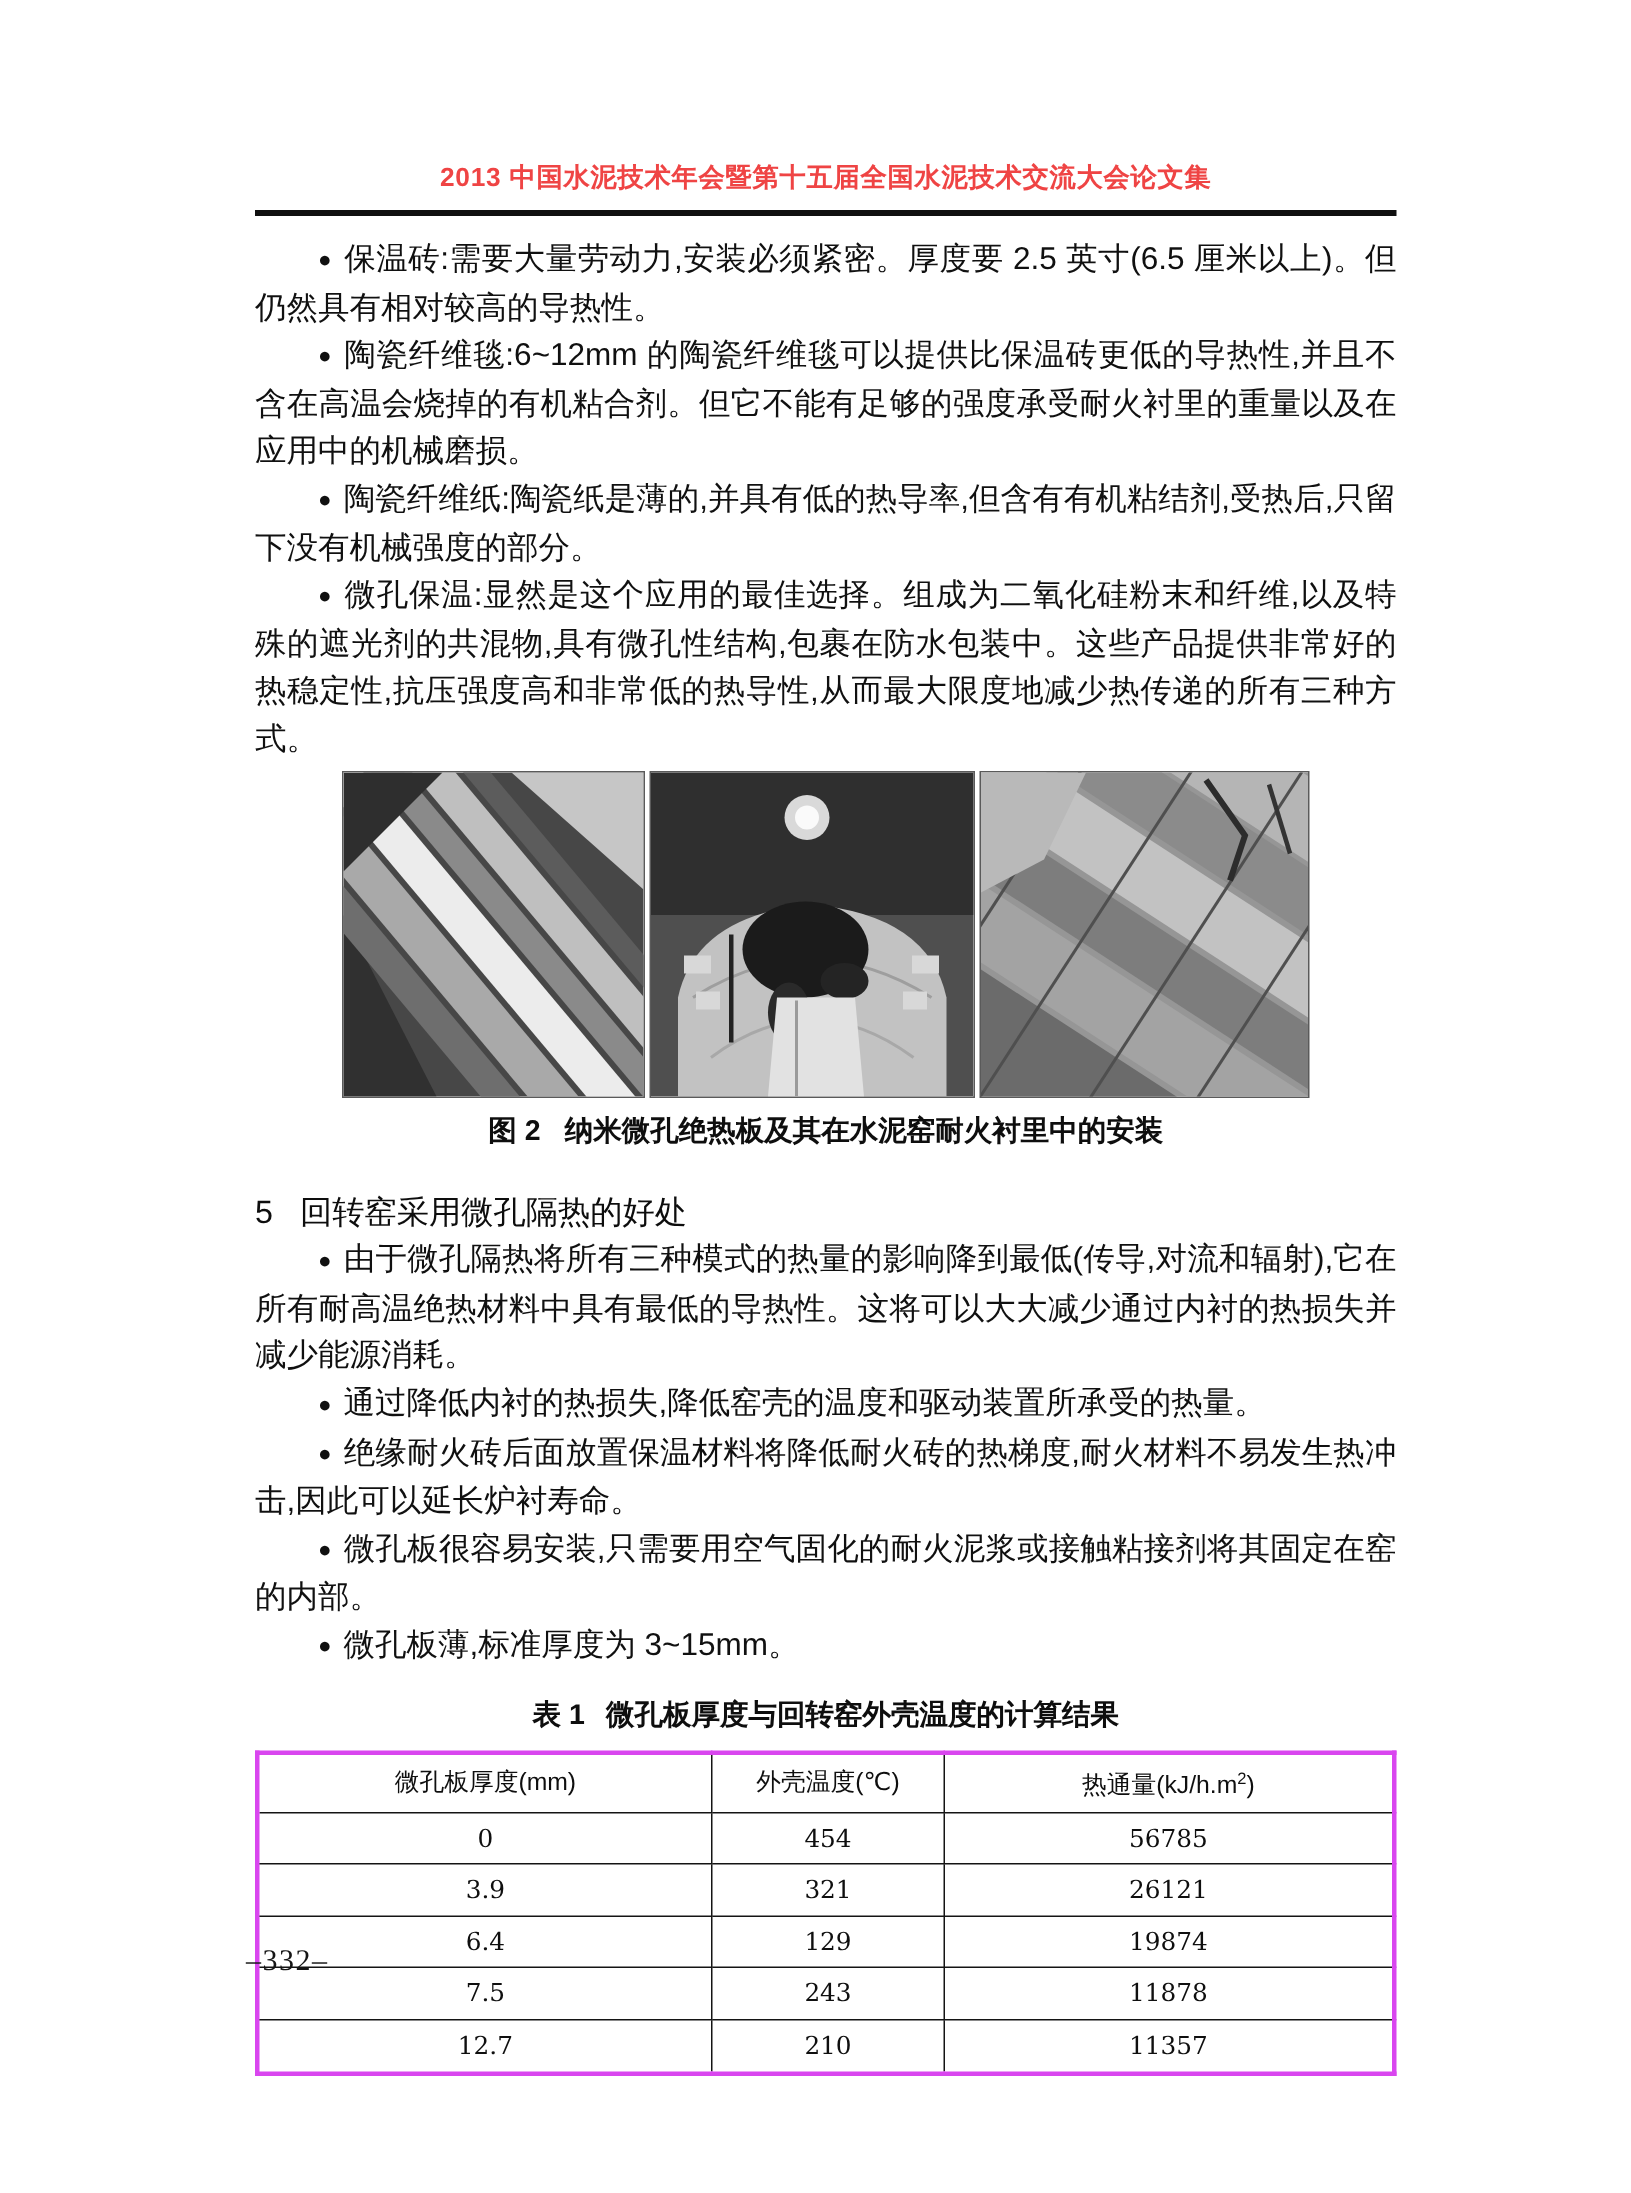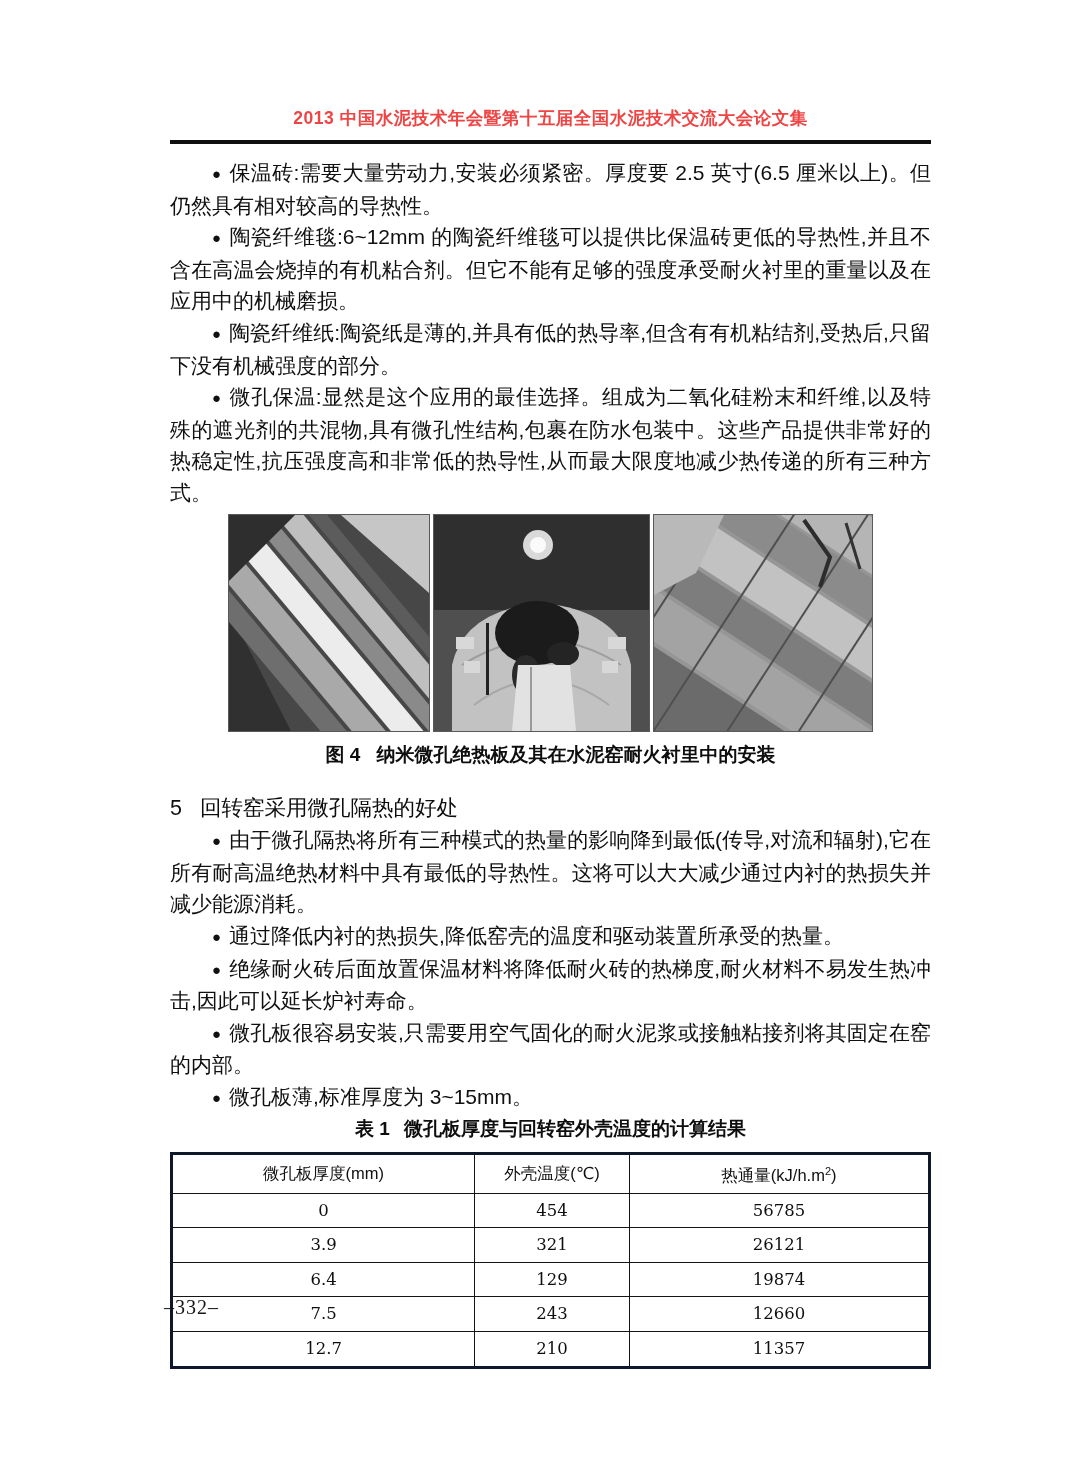--- a/index.html
+++ b/index.html
@@ -23,26 +23,26 @@
 
   .photo-strip { margin:5px 0 0 58px; display:flex; gap:3px; height:216px; }
   .photo-strip svg { border:1px solid #5a5a5a; display:block; }
 
   .caption { margin-top:9px; text-align:center; font-weight:bold; font-size:19px; color:#0e0e0e; }
   .caption .cap-label { margin-right:16px; }
 
   .section-heading { margin:22px 0 0 0; font-size:21.5px; font-weight:normal; color:#0d0d0d; line-height:32px; }
   .section-heading .sec-num { margin-right:18px; }
 
-  .table-title { text-align:center; font-weight:bold; font-size:19px; color:#0e0e0e; }
+  .table-title { margin-top:15px; text-align:center; font-weight:bold; font-size:19px; color:#0e0e0e; }
   .table-title .tbl-label { margin-right:14px; }
 
   table.data-table {
     margin-top:7px; width:100%; border-collapse:collapse;
-    border:3px solid #0f172a; table-layout:fixed;
+    border:3px solid #d946ef; table-layout:fixed;
   }
   table.data-table th, table.data-table td {
     border:1.6px solid #141414; height:23px; text-align:center; padding:1px 0;
     font-size:16.5px; font-weight:normal; color:#0f0f0f;
   }
   table.data-table col.c1 { width:40%; }
   table.data-table col.c2 { width:20.4%; }
   table.data-table col.c3 { width:39.6%; }
   td.num { font-family:"DejaVu Serif","Liberation Serif",serif; font-size:16.5px; }
   th .sup { font-size:11px; vertical-align:6px; }
@@ -127,21 +127,21 @@
               <line x1="198" y1="-40" x2="198" y2="260"></line>
             </g>
           </g>
           <polygon points="0,0 70,0 42,58 0,80" fill="#b9b9b9"></polygon>
           <path d="M150,5 L176,42 L166,72" stroke="#2c2c2c" stroke-width="4" fill="none"></path>
           <path d="M192,8 L206,54" stroke="#333333" stroke-width="3" fill="none"></path>
         </svg>
 
       </div>
       <figcaption class="caption">
-        <span class="cap-label">图 4</span><span>纳米微孔绝热板及其在水泥窑耐火衬里中的安装</span>
+        <span class="cap-label">图 2</span><span>纳米微孔绝热板及其在水泥窑耐火衬里中的安装</span>
       </figcaption>
     </figure>
 
     <h2 class="section-heading">
       <span class="sec-num">5</span><span>回转窑采用微孔隔热的好处</span>
     </h2>
 
     <div id="section5-list">
         <p class="bullet"><span class="bullet-marker">●</span><span>由于微孔隔热将所有三种模式的热量的影响降到最低(传导,对流和辐射),它在所有耐高温绝热材料中具有最低的导热性。这将可以大大减少通过内衬的热损失并减少能源消耗。</span></p>
         <p class="bullet"><span class="bullet-marker">●</span><span>通过降低内衬的热损失,降低窑壳的温度和驱动装置所承受的热量。</span></p>
@@ -179,21 +179,21 @@
             <td class="num">26121</td>
           </tr>
           <tr>
             <td class="num">6.4</td>
             <td class="num">129</td>
             <td class="num">19874</td>
           </tr>
           <tr>
             <td class="num">7.5</td>
             <td class="num">243</td>
-            <td class="num">12660</td>
+            <td class="num">11878</td>
           </tr>
           <tr>
             <td class="num">12.7</td>
             <td class="num">210</td>
             <td class="num">11357</td>
           </tr>
         </tbody>
     </table>
 
   </div>

